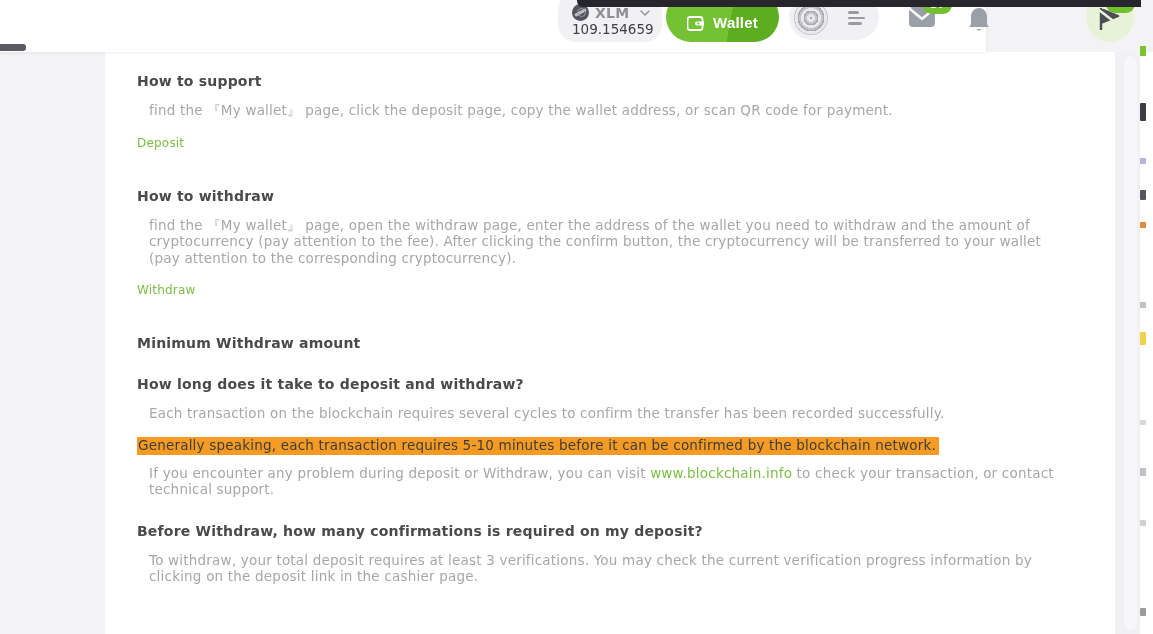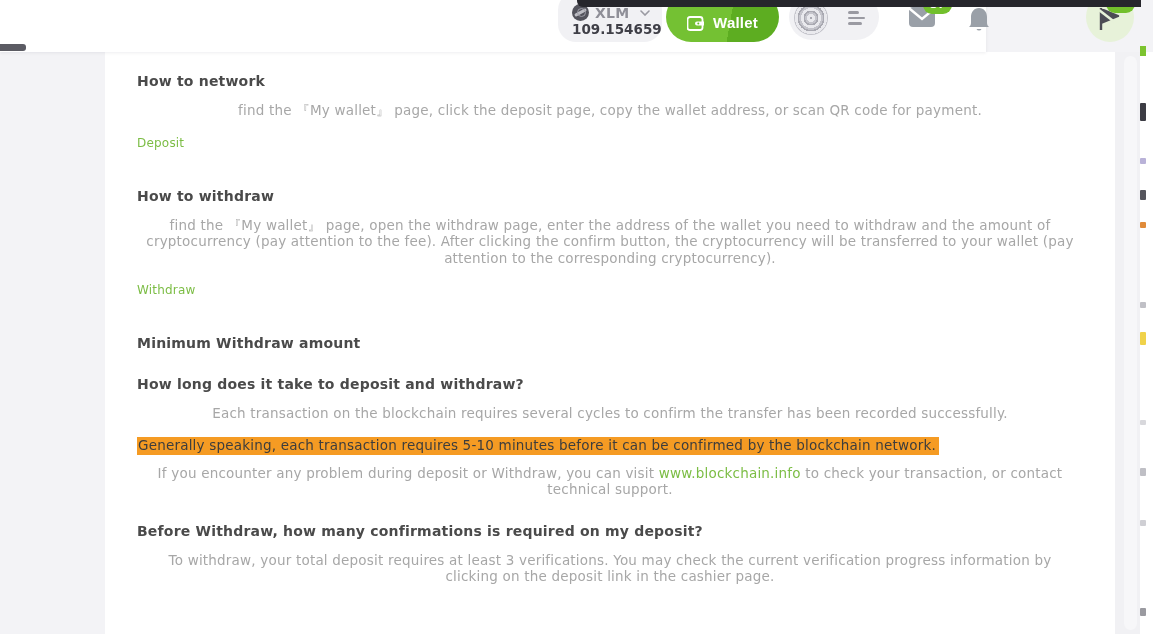--- a/index.html
+++ b/index.html
@@ -14,21 +14,21 @@
   .coin-pill { position:absolute; left:558px; top:-8px; width:104px; height:50px;
                background:#f1f1f4; border-radius:18px; z-index:4; cursor:pointer; }
   .coin-row { position:absolute; left:14px; top:12px; display:flex; align-items:center; gap:6px; }
   .coin-icon { width:17px; height:17px; border-radius:50%; background:#53535c; position:relative; overflow:hidden; flex:0 0 auto; }
   .coin-icon::before { content:""; position:absolute; left:2px; top:7px; width:13px; height:3px;
                        background:#bdbdc4; transform:rotate(-28deg); border-radius:2px; }
   .coin-icon::after { content:""; position:absolute; left:5px; top:4px; width:7px; height:7px;
                       border-radius:50%; border:1.5px solid #9d9da6; }
   .coin-symbol { font-size:14px; font-weight:bold; color:#8f8f98; letter-spacing:0.3px; }
   .chev { width:10px; height:6px; margin-left:4px; }
-  .coin-balance { position:absolute; left:14px; top:29px; font-size:13.5px; font-weight:bold; color:#3f3f47; }
+  .coin-balance { position:absolute; left:14px; top:29px; font-size:13.5px; font-weight:normal; color:#3f3f47; }
 
   .wallet-btn { position:absolute; left:666px; top:-8px; width:113px; height:50px; border:none;
                 border-radius:25px; cursor:pointer;
                 background:linear-gradient(100deg,#74c133 0 57%,#5dad21 57% 100%);
                 display:flex; align-items:flex-end; justify-content:center; padding-bottom:11px; gap:8px; z-index:4; }
   .wallet-btn span { color:#ffffff; font-size:15px; font-weight:bold; letter-spacing:0.2px; }
 
   .avatar-pill { position:absolute; left:789px; top:-6px; width:90px; height:46px; background:#f1f1f4;
                  border-radius:23px; z-index:4; cursor:pointer; }
   .avatar { position:absolute; left:5px; top:7px; width:34px; height:34px; border-radius:50%;
@@ -65,22 +65,22 @@
   .right-sliver { position:absolute; left:1140px; top:52px; width:13px; height:582px; background:#ffffff; overflow:hidden; }
   .sliver-mark { position:absolute; left:0; width:6px; border-radius:1px; }
   .sliver-green-tick { position:absolute; left:1140px; top:46px; width:6px; height:10px; background:#7cc32f; z-index:4; }
 
   
   .content-card { position:absolute; left:105px; top:52px; width:1010px; height:582px; background:#ffffff;
                   padding:21px 32px 0 32px; overflow:hidden; }
   .sec-title { font-size:14px; font-weight:bold; color:#4a4a4a; letter-spacing:0.2px;
                margin:25px 0 13px; }
   .sec-title.first { margin-top:0; }
-  .body-text { font-size:13.5px; color:#a7a7a7; line-height:16.5px; letter-spacing:0.2px; margin:0 4px 13px;
-               max-width:946px;text-align:center; }
+  .body-text { font-size:13.5px; color:#a7a7a7; line-height:16.5px; letter-spacing:0.2px; margin:0 12px 13px;
+               max-width:946px; }
   .link { font-size:12px; color:#7cbd45; letter-spacing:0.2px; margin:0 0 13px; cursor:pointer; display:inline-block; }
   .hl-line { margin:0 0 11px; max-width:946px; }
   .hl { background:#f59b23; color:#3d3d3d; font-size:13.5px; line-height:18px; letter-spacing:0.2px;
         padding:0 3px 2px 1px; }
   .inline-link { color:#7cbd45; cursor:pointer; }
   svg { display:block; }
 </style>
 </head>
 <body>
 
@@ -157,21 +157,21 @@
       </svg>
     </div>
     <span class="badge badge-flag">99</span>
   </div>
 
   <div class="top-dark-bar"></div>
   <div class="corner-fragment"></div>
 
   <div class="content-card">
 
-    <h3 class="sec-title first">How to network</h3>
+    <h3 class="sec-title first">How to support</h3>
     <p class="body-text">find the 『My wallet』 page, click the deposit page, copy the wallet address, or scan QR code for payment.</p>
     <a class="link">Deposit</a>
 
     <h3 class="sec-title">How to withdraw</h3>
     <p class="body-text">find the 『My wallet』 page, open the withdraw page, enter the address of the wallet you need to withdraw and the amount of cryptocurrency (pay attention to the fee). After clicking the confirm button, the cryptocurrency will be transferred to your wallet (pay attention to the corresponding cryptocurrency).</p>
     <a class="link">Withdraw</a>
 
     <h3 class="sec-title">Minimum Withdraw amount</h3>
 
     <h3 class="sec-title">How long does it take to deposit and withdraw?</h3>

